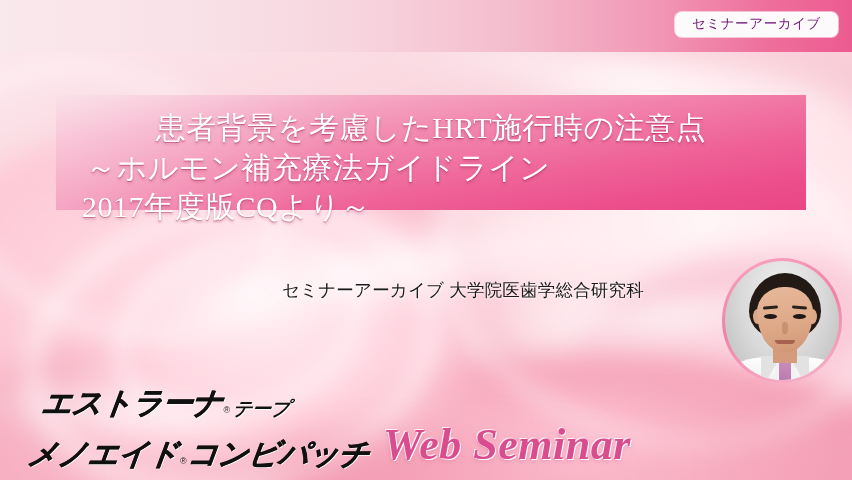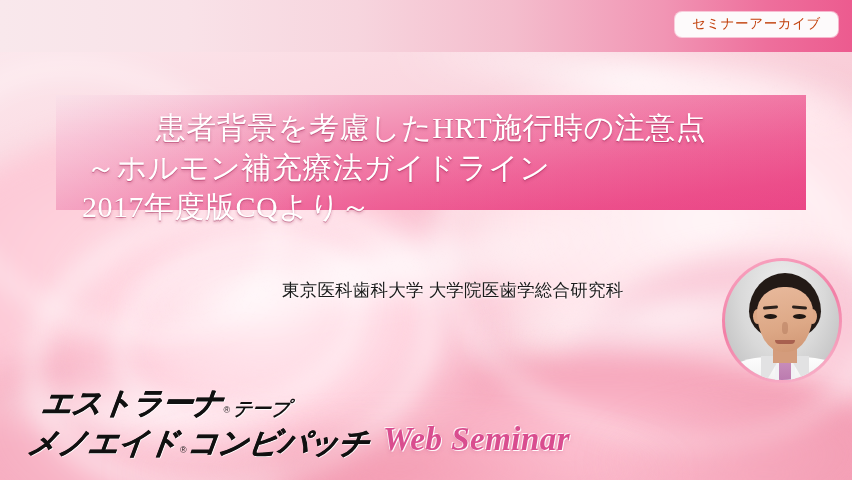--- a/index.html
+++ b/index.html
@@ -86,21 +86,21 @@
       #f195b4 78%, #ee6f9c 90%, #ec5b8f 100%);
     z-index: 10;
   }
   .archive-badge {
     position: absolute;
     right: 14px;
     top: 12px;
     background: #fdfafb;
     border-radius: 7px;
     padding: 5px 17px 6px 17px;
-    color: #c2410c;
+    color: #701a75;
     font-size: 13.5px;
     letter-spacing: 0.6px;
     line-height: 1;
     box-shadow: 0 0 0 1px rgba(255,255,255,0.55);
     white-space: nowrap;
   }
 
   
   .title-band {
     position: absolute;
@@ -345,21 +345,21 @@
     color: #222;
     vertical-align: bottom;
     margin: 0 1px 3px 1px;
     font-style: normal;
     font-weight: normal;
   }
   .logo-ws {
     font-family: "Liberation Serif", "DejaVu Serif", serif;
     font-style: italic;
     font-weight: bold;
-    font-size: 33px;
+    font-size: 44px;
     color: #d94d8f;
     margin-left: 14px;
     letter-spacing: 0.5px;
     text-shadow:
       1px 1px 0 rgba(255,255,255,0.95),
       -1px -1px 0 rgba(255,255,255,0.8),
       0 2px 4px rgba(200,90,140,0.35);
     line-height: 1;
     padding-bottom: 2px;
   }
@@ -395,21 +395,21 @@
 
   <div class="title-band">
     <div class="title-text">
       <div class="tl-1">患者背景を考慮したHRT施行時の注意点</div>
       <div class="tl-2">～ホルモン補充療法ガイドライン</div>
       <div class="tl-3">2017年度版CQより～</div>
     </div>
   </div>
 
   <div class="speaker">
-    <div class="affil">東京医科歯科大学 大学院医歯学総合研究科</div>
+    <div class="affil">セミナーアーカイブ 大学院医歯学総合研究科</div>
   </div>
 
   <div class="portrait-wrap">
     <div class="portrait-ring">
       <div class="portrait-inner">
         <div class="ph-coat"></div>
         <div class="ph-shirt"></div>
         <div class="ph-lapel-l"></div>
         <div class="ph-lapel-r"></div>
         <div class="ph-tie"></div>

